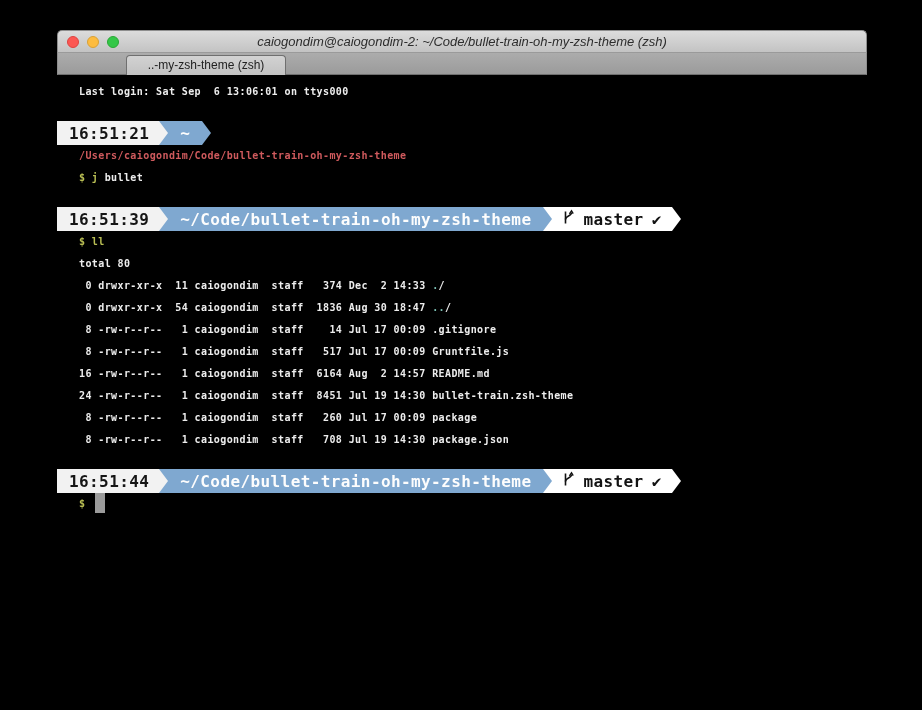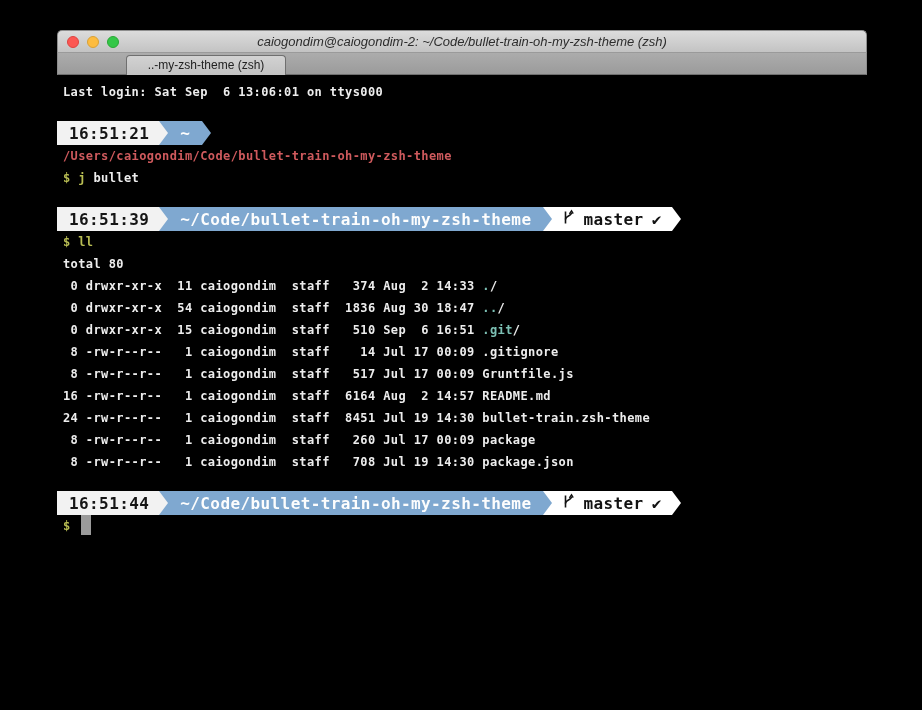--- a/index.html
+++ b/index.html
@@ -71,26 +71,27 @@
 
   
   .term {
     background: #000;
     padding-top: 6px;
     min-height: 630px;
   }
   .line {
     height: 22px;
     line-height: 22px;
-    font-size: 12px;
+    font-size: 10px;
     font-weight: bold;
     letter-spacing: 0.4px;
     white-space: pre;
     color: var(--fg, #ededed);
     padding-left: 6px;
+    margin-left: 16px;
   }
   .blank { height: 18px; }
   .green  { color: var(--prompt-green, #b8bd53); }
   .redout { color: var(--path-red, #cf5a5d); }
   .dir-name { color: var(--dir-teal, #7cc0b4); }
 
   
   .promptbar {
     display: flex;
     height: 24px;
@@ -168,23 +169,22 @@
           <span class="seg git"><span class="git-icon"><svg width="13" height="17" viewBox="0 0 13 17">
                 <path d="M3.5 2.5 V14.5" stroke="#121212" stroke-width="1.6" fill="none"></path>
                 <path d="M3.5 10.5 C3.5 6.5 9.5 7.5 9.5 3.5" stroke="#121212" stroke-width="1.6" fill="none"></path>
                 <path d="M7.4 4.8 L9.5 1.8 L11.2 4.6" stroke="#121212" stroke-width="1.4" fill="none"></path>
               </svg></span><span>master</span><span>✔</span></span>
           <span class="sep" style="border-left-color: rgb(255, 255, 255); background: transparent;"></span>
         </div>
       <div class="line"><span class="green">$</span><span class="green"> ll</span><span></span></div>
       <div class="line">total 80</div>
       <div>
-          <div class="line"><span> 0 drwxr-xr-x  11 caiogondim  staff   374 Aug  2 14:33 </span><span class="dir-name">.</span><span>/</span></div>
+          <div class="line"><span> 0 drwxr-xr-x  11 caiogondim  staff   374 Dec  2 14:33 </span><span class="dir-name">.</span><span>/</span></div>
           <div class="line"><span> 0 drwxr-xr-x  54 caiogondim  staff  1836 Aug 30 18:47 </span><span class="dir-name">..</span><span>/</span></div>
-          <div class="line"><span> 0 drwxr-xr-x  15 caiogondim  staff   510 Sep  6 16:51 </span><span class="dir-name">.git</span><span>/</span></div>
           <div class="line"><span> 8 -rw-r--r--   1 caiogondim  staff    14 Jul 17 00:09 </span><span>.gitignore</span></div>
           <div class="line"><span> 8 -rw-r--r--   1 caiogondim  staff   517 Jul 17 00:09 </span><span>Gruntfile.js</span></div>
           <div class="line"><span>16 -rw-r--r--   1 caiogondim  staff  6164 Aug  2 14:57 </span><span>README.md</span></div>
           <div class="line"><span>24 -rw-r--r--   1 caiogondim  staff  8451 Jul 19 14:30 </span><span>bullet-train.zsh-theme</span></div>
           <div class="line"><span> 8 -rw-r--r--   1 caiogondim  staff   260 Jul 17 00:09 </span><span>package</span></div>
           <div class="line"><span> 8 -rw-r--r--   1 caiogondim  staff   708 Jul 19 14:30 </span><span>package.json</span></div>
         </div>
       <div class="blank"></div>
 
       <div class="promptbar">

